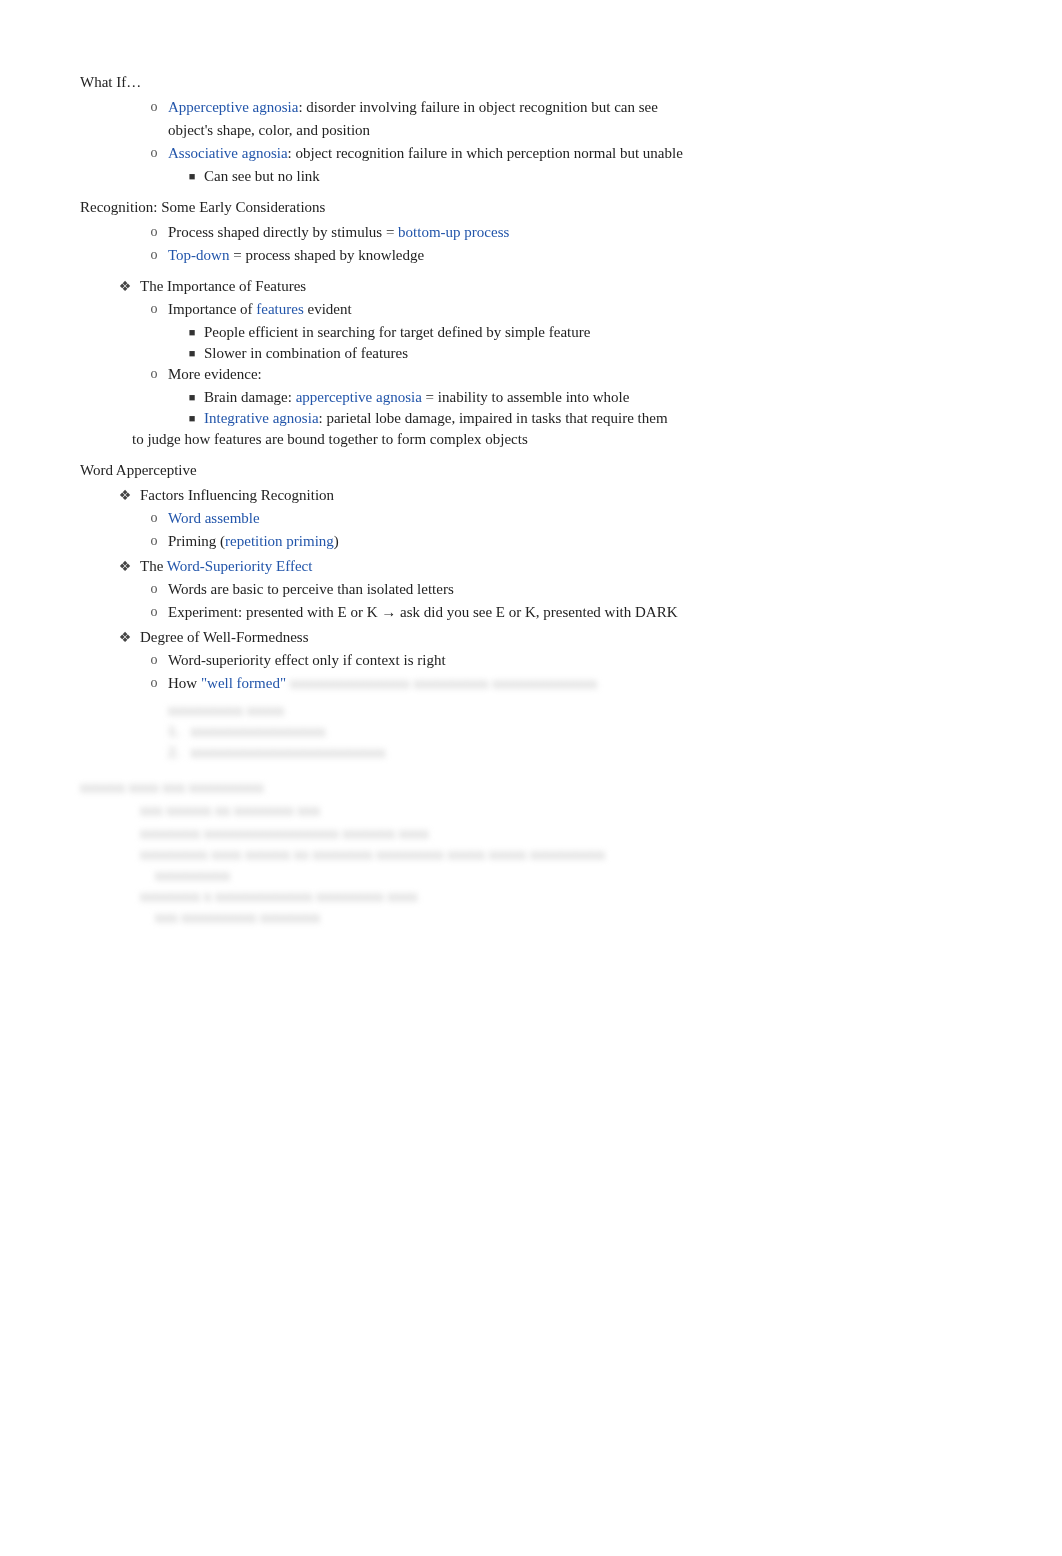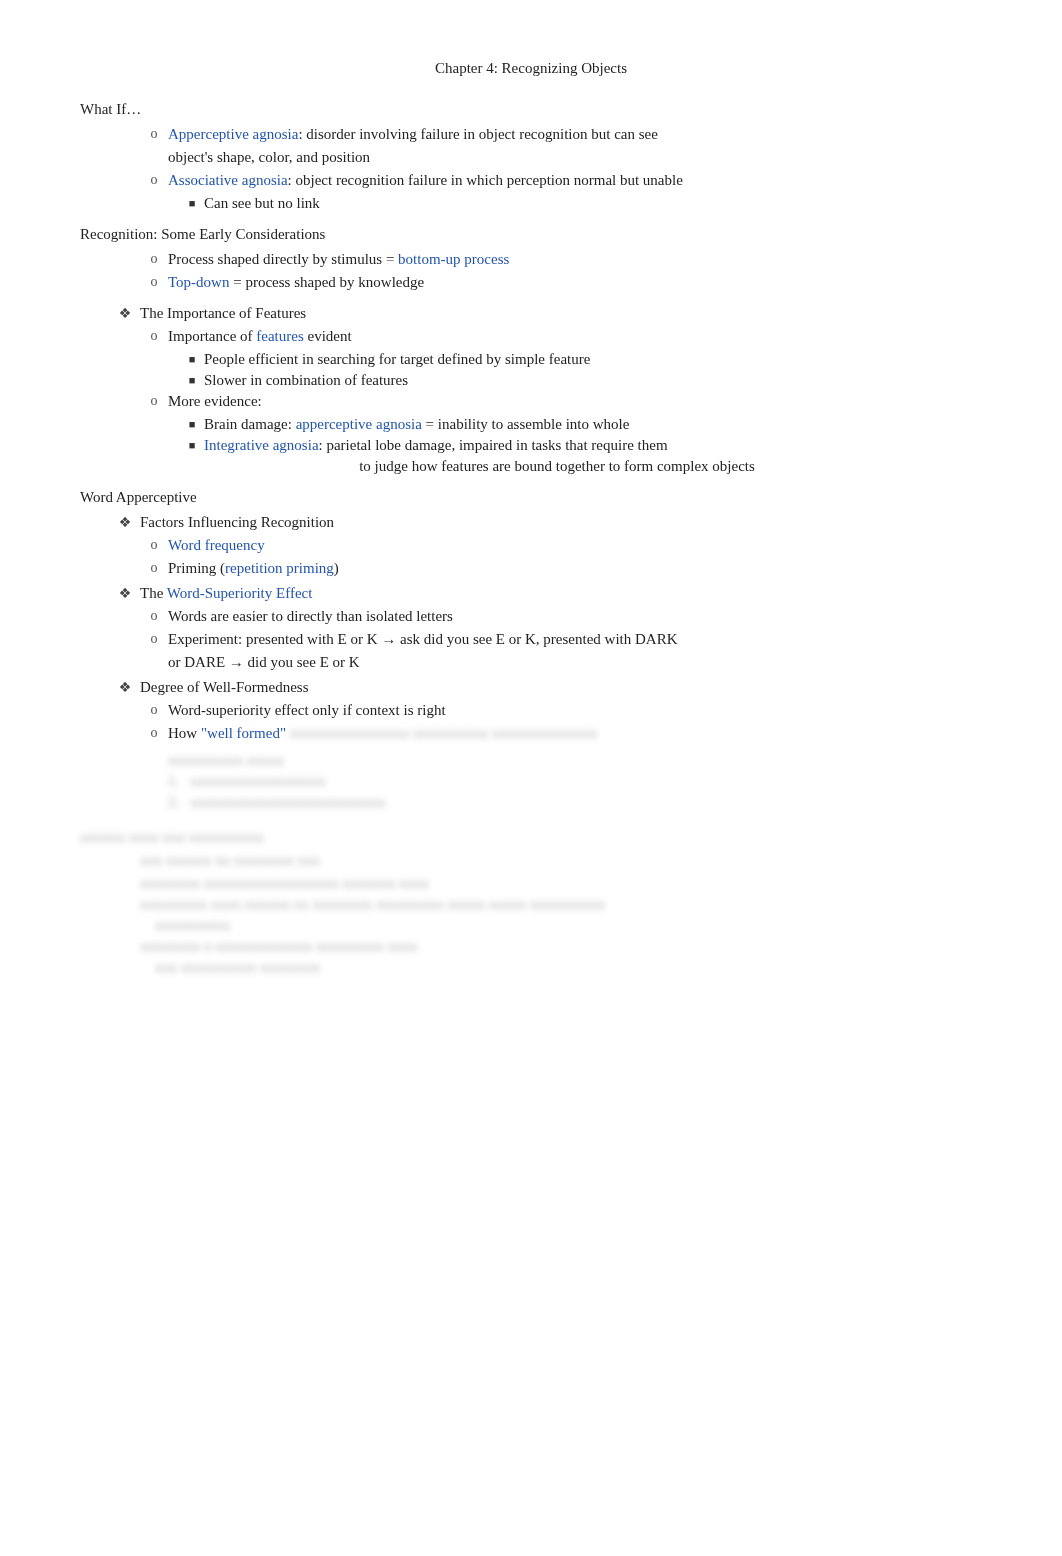--- a/index.html
+++ b/index.html
@@ -112,21 +112,20 @@
 
     .para-gap {
       margin-top: 8px;
     }
   </style>
 </head>
 <body>
 
 <div>
 
-  <div class="page-title">Chapter 4: Recognizing Objects</div>
 
   <div class="section-gap">
     <div class="section-heading">What If…</div>
 
     <div class="bullet-o">
       <span class="marker">o</span>
       <span class="content">
         <a class="blue-link">Apperceptive agnosia</a><span>: disorder involving failure in object recognition but can see</span>
       </span>
     </div>
@@ -191,62 +190,61 @@
       <span class="content">
         Brain damage: <a class="blue-link">apperceptive agnosia</a> = inability to assemble into whole
       </span>
     </div>
     <div class="bullet-square">
       <span class="marker">■</span>
       <span class="content">
         <a class="blue-link">Integrative agnosia</a>: parietal lobe damage, impaired in tasks that require them
       </span>
     </div>
-    <div style="margin-left: 52px; margin-bottom: 8px; text-align: center;">to judge how features are bound together to form complex objects</div>
+    <div style="margin-left: 52px; margin-bottom: 8px;">to judge how features are bound together to form complex objects</div>
   </div>
 
   <div class="section-gap">
     <div class="section-heading">Word Apperceptive</div>
   </div>
 
   <div class="para-gap">
     <div class="bullet-diamond">
       <span class="marker">❖</span>
       <span class="content">Factors Influencing Recognition</span>
     </div>
     <div class="bullet-o">
       <span class="marker">o</span>
       <span class="content">
-        <a class="blue-link">Word frequency</a>
+        <a class="blue-link">Word assemble</a>
       </span>
     </div>
     <div class="bullet-o">
       <span class="marker">o</span>
       <span class="content">
         Priming (<a class="blue-link">repetition priming</a>)
       </span>
     </div>
   </div>
 
   <div class="para-gap">
     <div class="bullet-diamond">
       <span class="marker">❖</span>
       <span class="content">
         The <a class="blue-link">Word-Superiority Effect</a>
       </span>
     </div>
     <div class="bullet-o">
       <span class="marker">o</span>
-      <span class="content">Words are easier to directly than isolated letters</span>
+      <span class="content">Words are basic to perceive than isolated letters</span>
     </div>
     <div class="bullet-o">
       <span class="marker">o</span>
       <span class="content">Experiment: presented with E or K → ask did you see E or K, presented with DARK</span>
     </div>
-    <div class="indent-cont">or DARE → did you see E or K</div>
   </div>
 
   <div class="para-gap">
     <div class="bullet-diamond">
       <span class="marker">❖</span>
       <span class="content">Degree of Well-Formedness</span>
     </div>
     <div class="bullet-o">
       <span class="marker">o</span>
       <span class="content">Word-superiority effect only if context is right</span>

